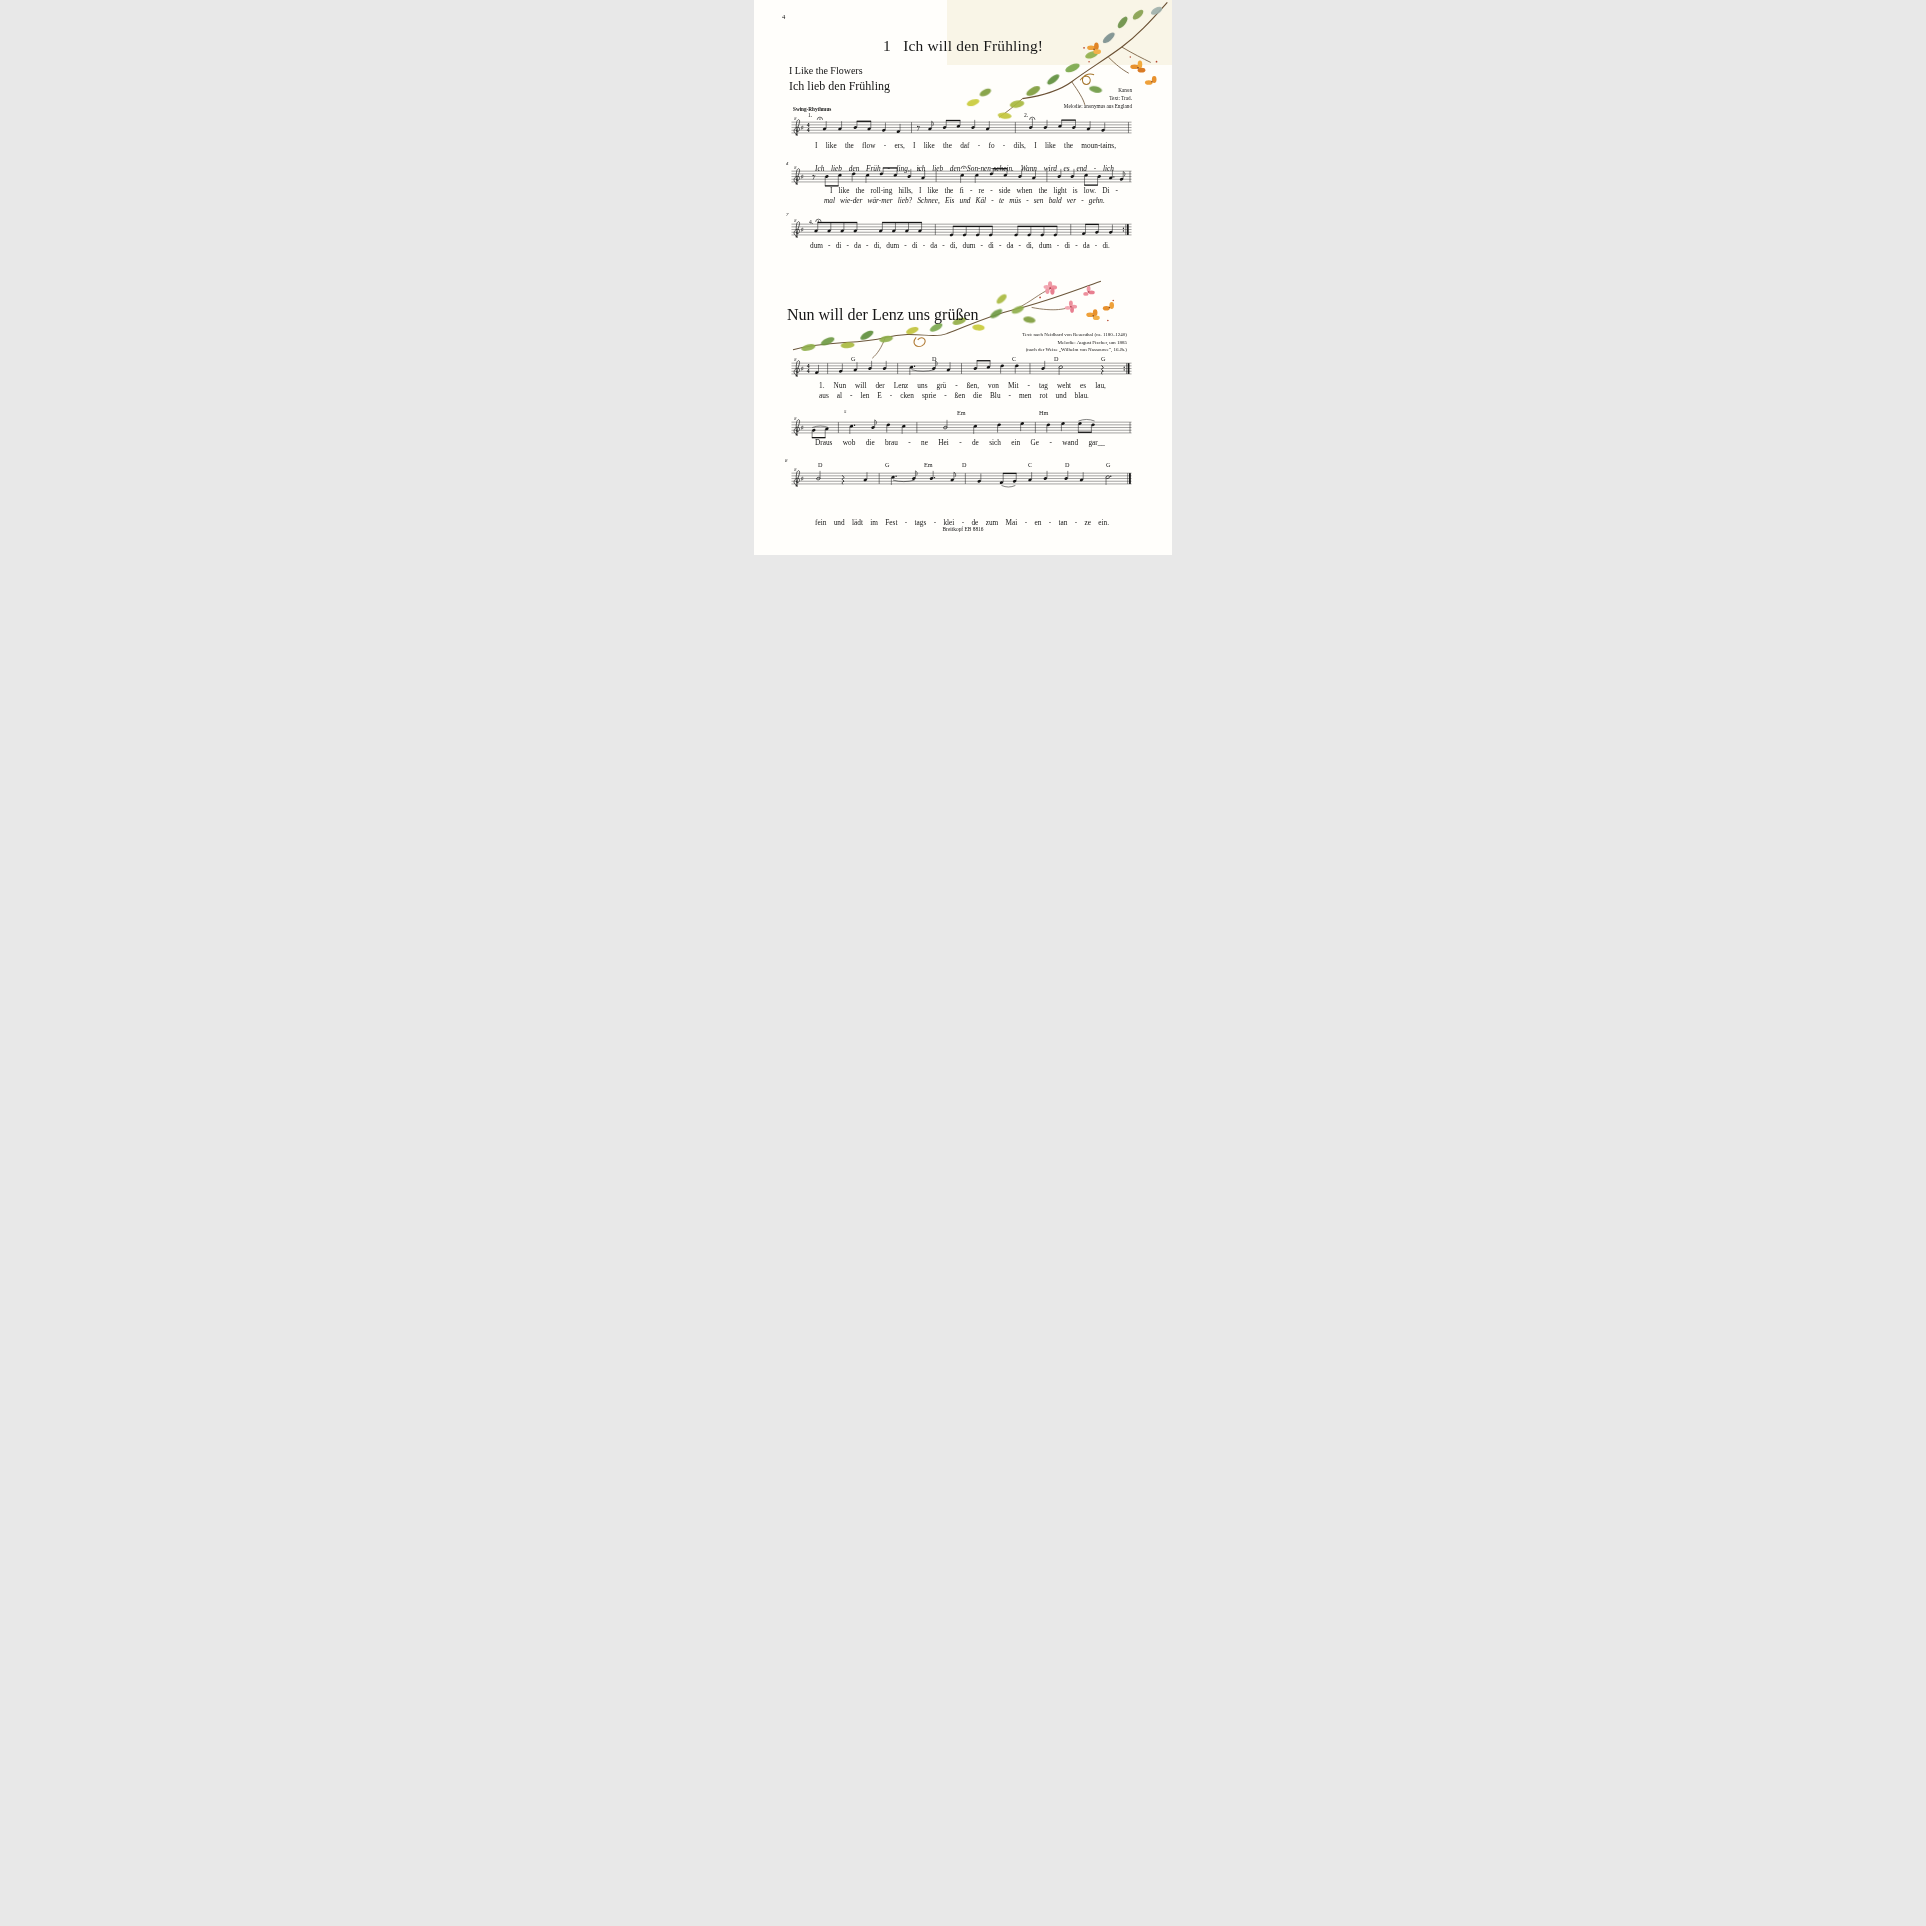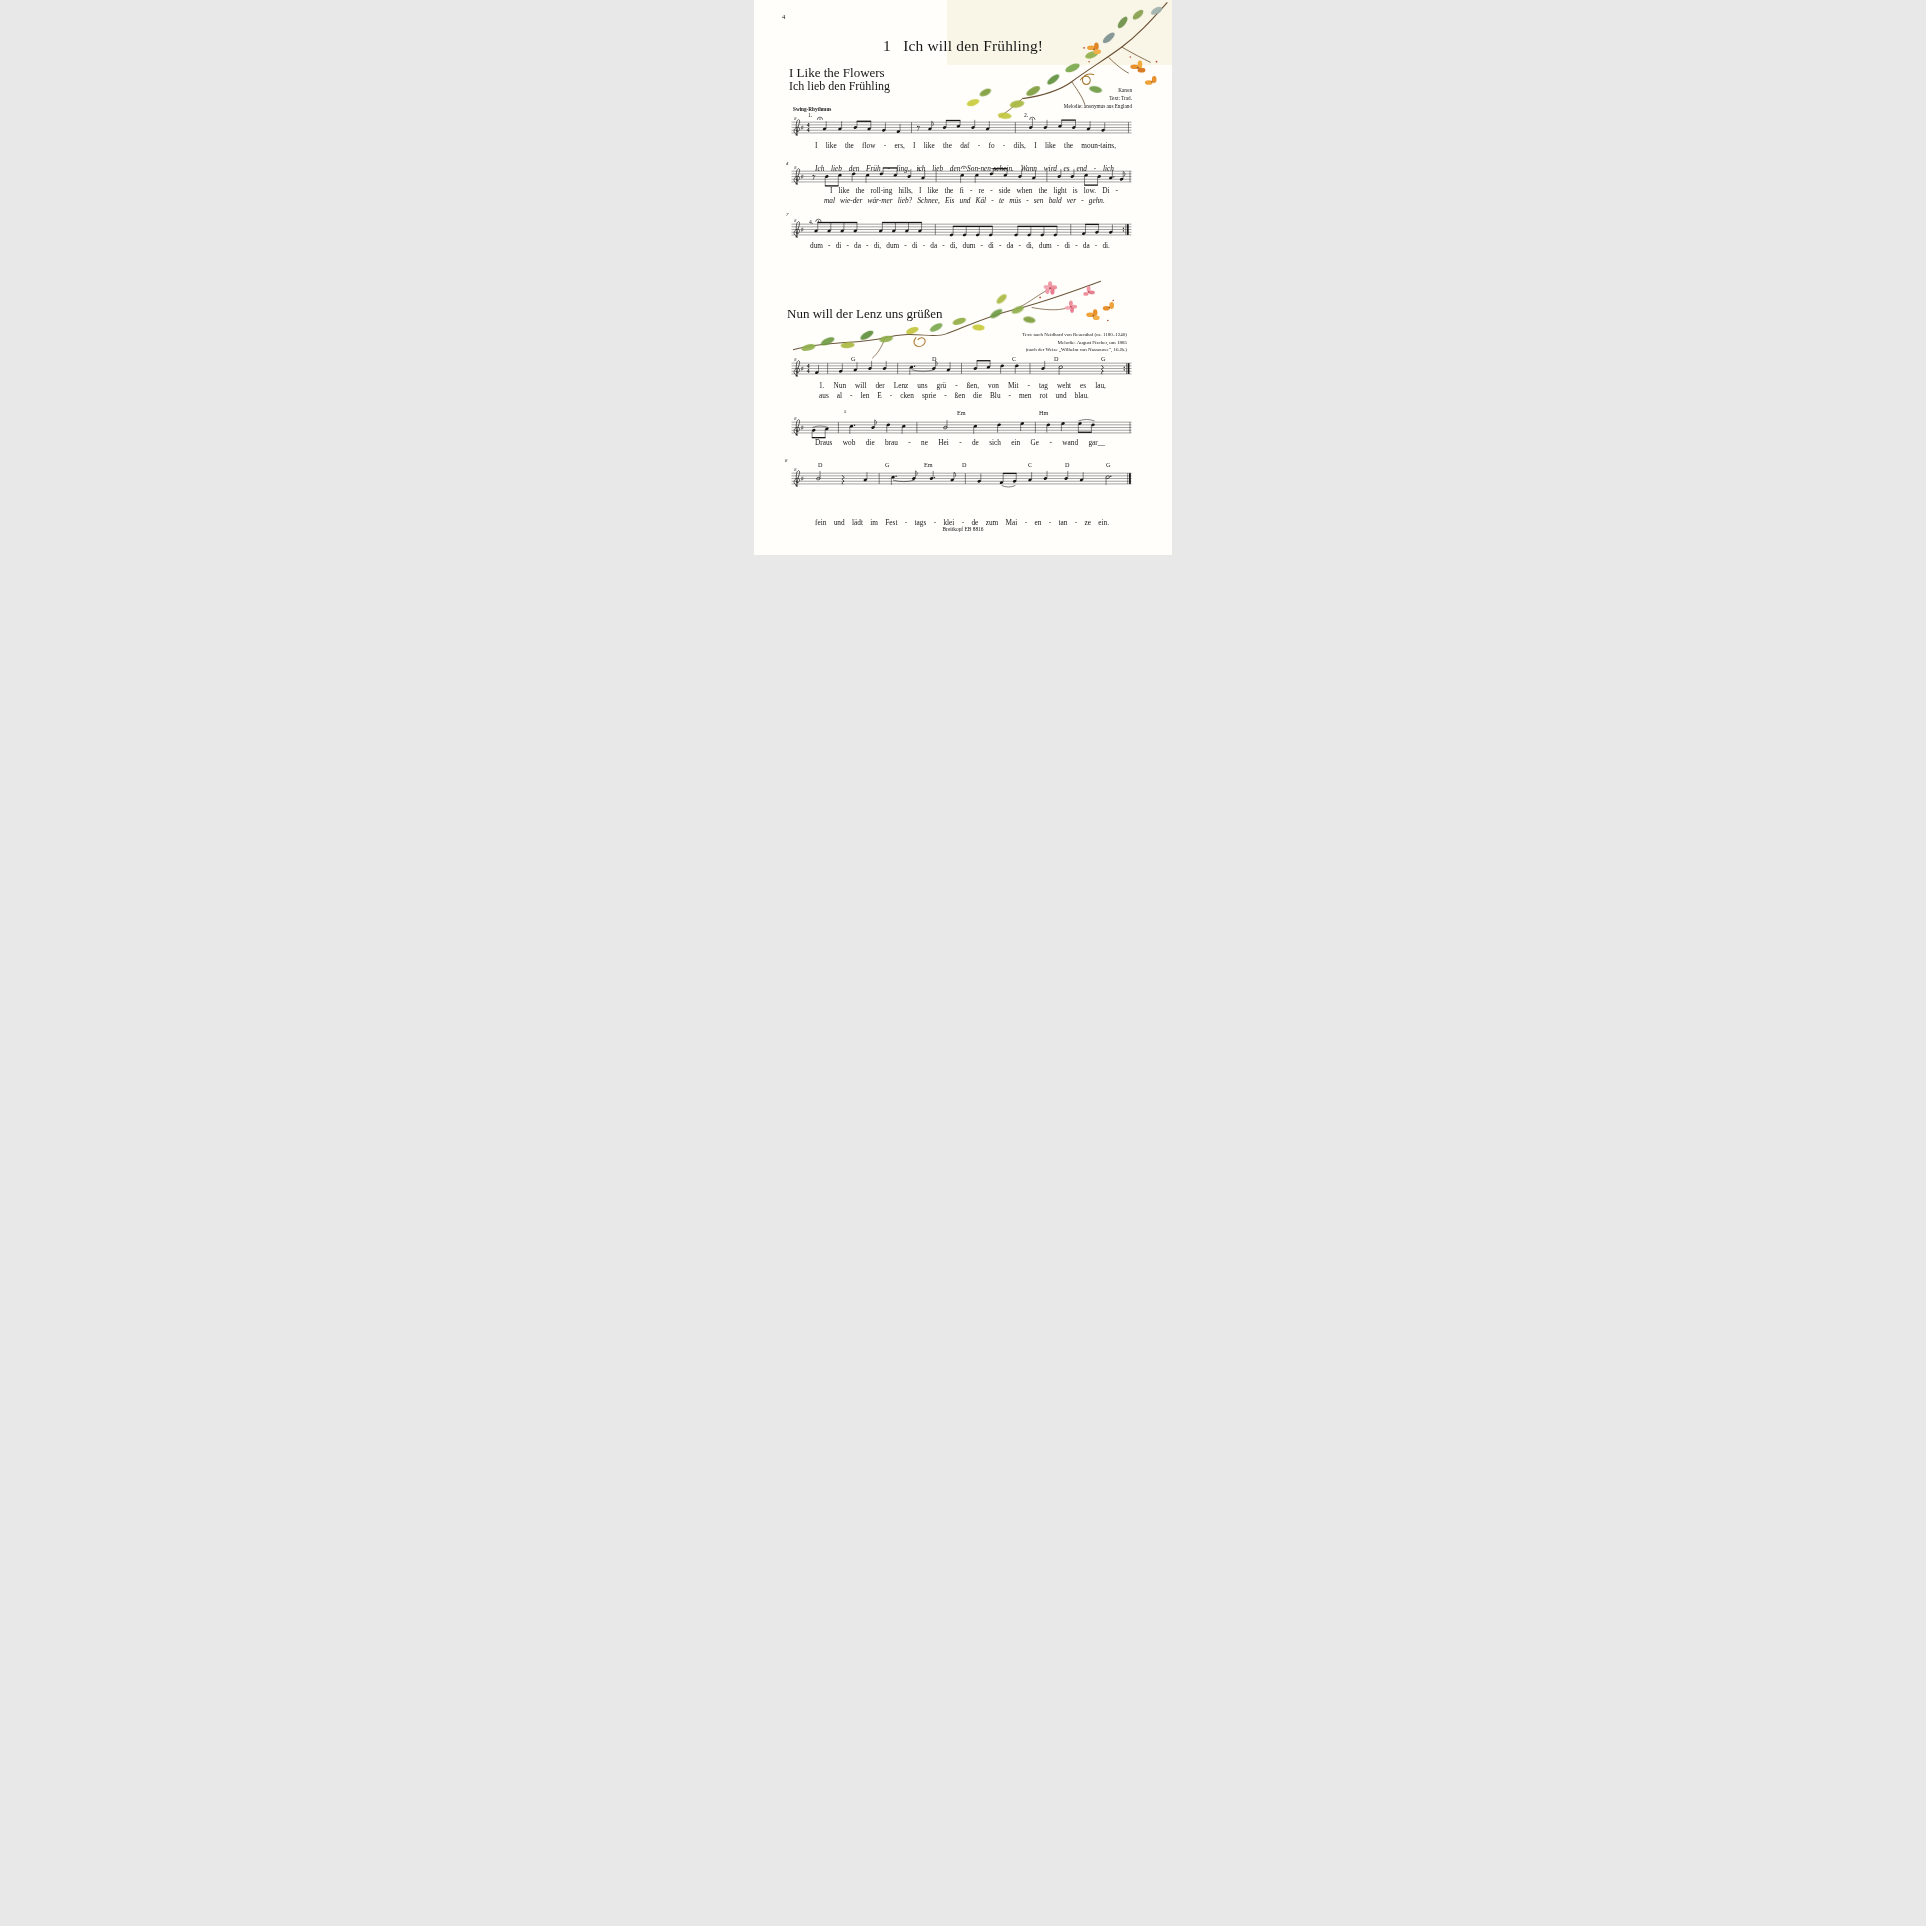--- a/index.html
+++ b/index.html
@@ -2,26 +2,26 @@
 <html style="font-size:6.2px"><head>
 <meta charset="utf-8">
 <style>
   html,body{margin:0;padding:0;background:#e8e8e8;}
   .page{position:relative;width:418px;height:555px;margin:0 auto;background:#fffefb;
         font-family:"Liberation Serif", serif;color:#161616;overflow:hidden;}
   .abs{position:absolute;}
   .cream{position:absolute;left:193px;top:0;width:226px;height:65px;background:#f8f2e2;opacity:.8;}
   .pagenum{left:28px;top:13px;font-size:6.5px;}
   .titlerow{left:129px;top:37px;font-size:15.4px;display:flex;gap:12.3px;letter-spacing:0.2px;z-index:3;}
-  .sub-en{left:35px;top:65px;font-size:13px;}
+  .sub-en{left:35px;top:65px;font-size:10px;}
   .sub-de{left:35px;top:79px;font-size:12px;}
   .credits1{right:40px;top:86px;font-size:5.2px;text-align:right;line-height:1.55;}
   .credits2{right:45px;top:331px;font-size:5px;text-align:right;line-height:1.5;z-index:3;}
   .tempo{left:39px;top:106px;font-size:5.2px;font-weight:bold;}
-  .s2title{left:33px;top:306px;font-size:13px;z-index:3;}
+  .s2title{left:33px;top:306px;font-size:16px;z-index:3;}
   .footer{left:0;right:0;top:526px;text-align:center;font-size:5.4px;}
   .lyric{position:absolute;display:flex;justify-content:space-between;font-size:7.3px;white-space:pre;z-index:2;}
   .lyric.de{font-style:italic;}
   svg.staff{position:absolute;z-index:1;}
   svg.illu{position:absolute;z-index:0;}
   .overlay{position:absolute;left:0;top:0;width:100%;height:100%;pointer-events:none;z-index:2;}
   .overlay span{position:absolute;}
   .vmarks span{font-size:5.6px;}
   .mnums span{font-size:4.8px;font-style:italic;}
   .chords span{position:absolute;font-size:6.2px;}

